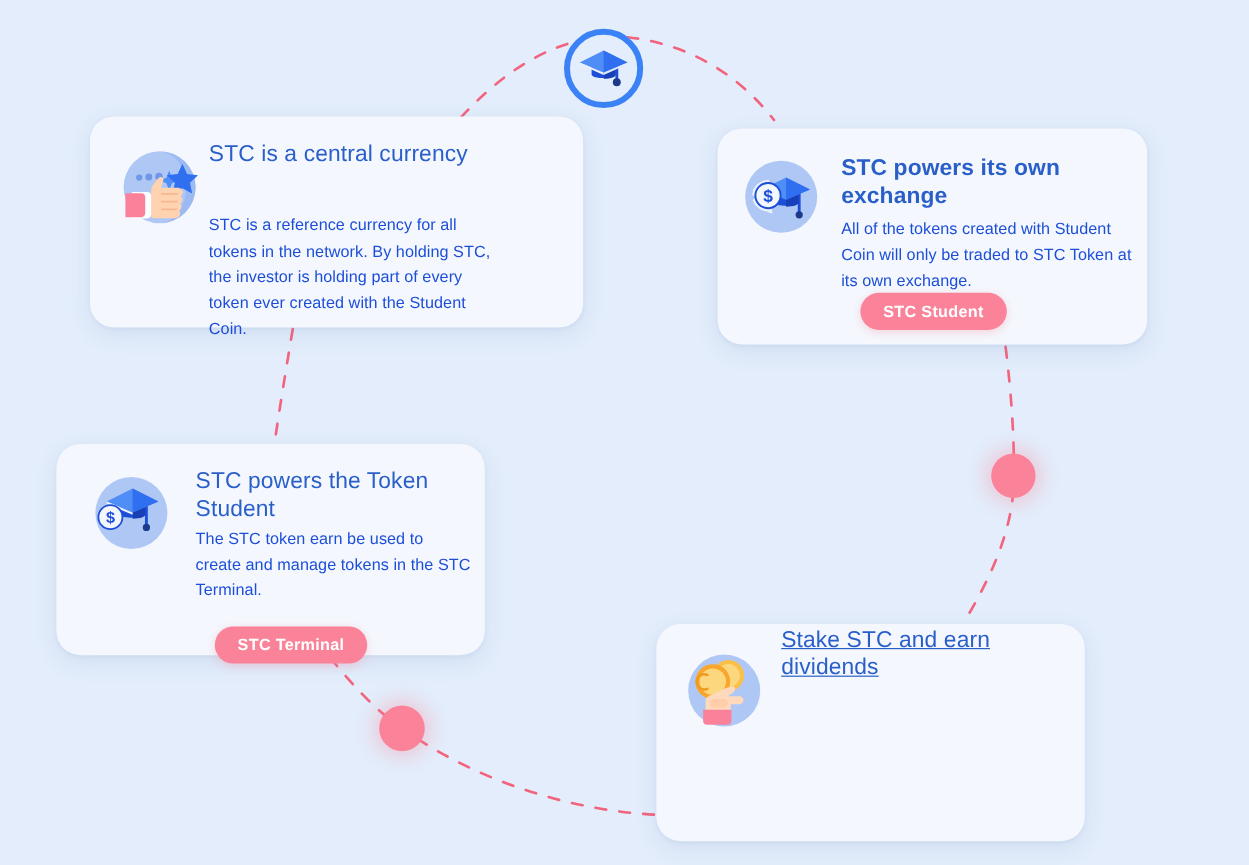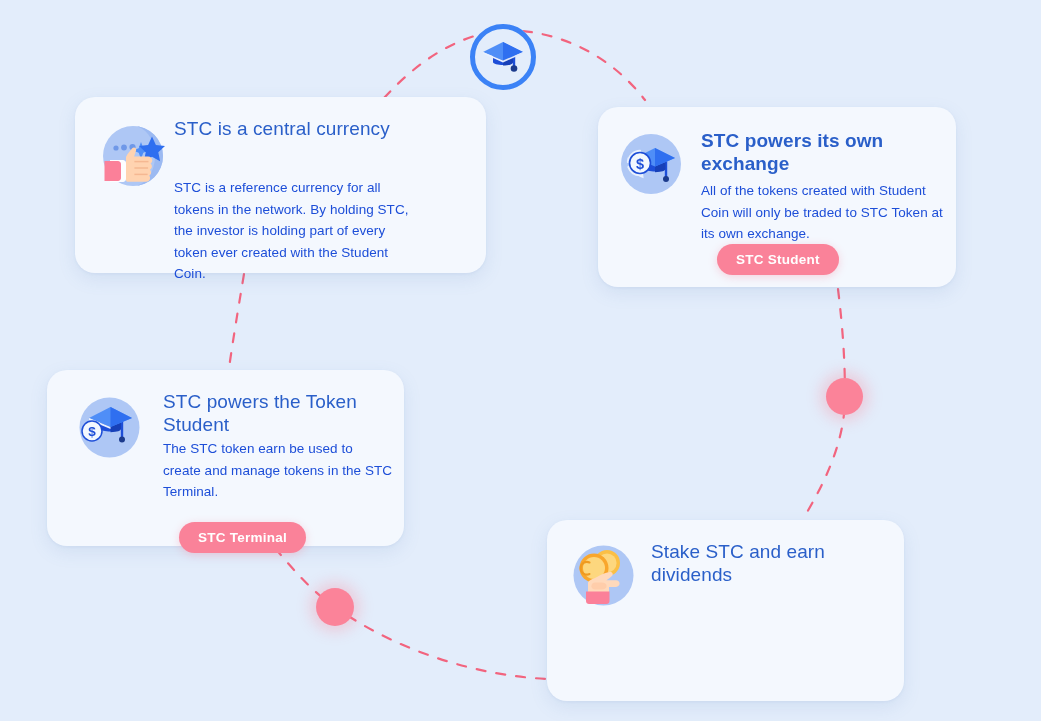--- a/index.html
+++ b/index.html
@@ -129,21 +129,21 @@
 
   #card-currency .card-title { left: 99px;  top: 20px;  width: 240px; }
   #card-currency .card-body  { left: 99px;  top: 80px;  width: 240px; }
 
   #card-exchange .card-title { left: 103px; top: 22px;  width: 215px; font-weight: bold; }
   #card-exchange .card-body  { left: 103px; top: 73px;  width: 245px; }
 
   #card-terminal .card-title { left: 116px; top: 20px;  width: 215px; }
   #card-terminal .card-body  { left: 116px; top: 68px;  width: 230px; }
 
-  #card-stake    .card-title { left: 104px; top: 20px;  width: 215px; }
+  #card-stake    .card-title { left: 104px; top: 2px;  width: 215px; text-decoration: underline; }
   #card-stake    .card-body  { left: 104px; top: 100px; width: 235px; }
 
   
   .pill-btn {
     position: absolute;
     z-index: 5;
     background: #fa8299;
     color: #ffffff;
     border: none;
     border-radius: 17px;

